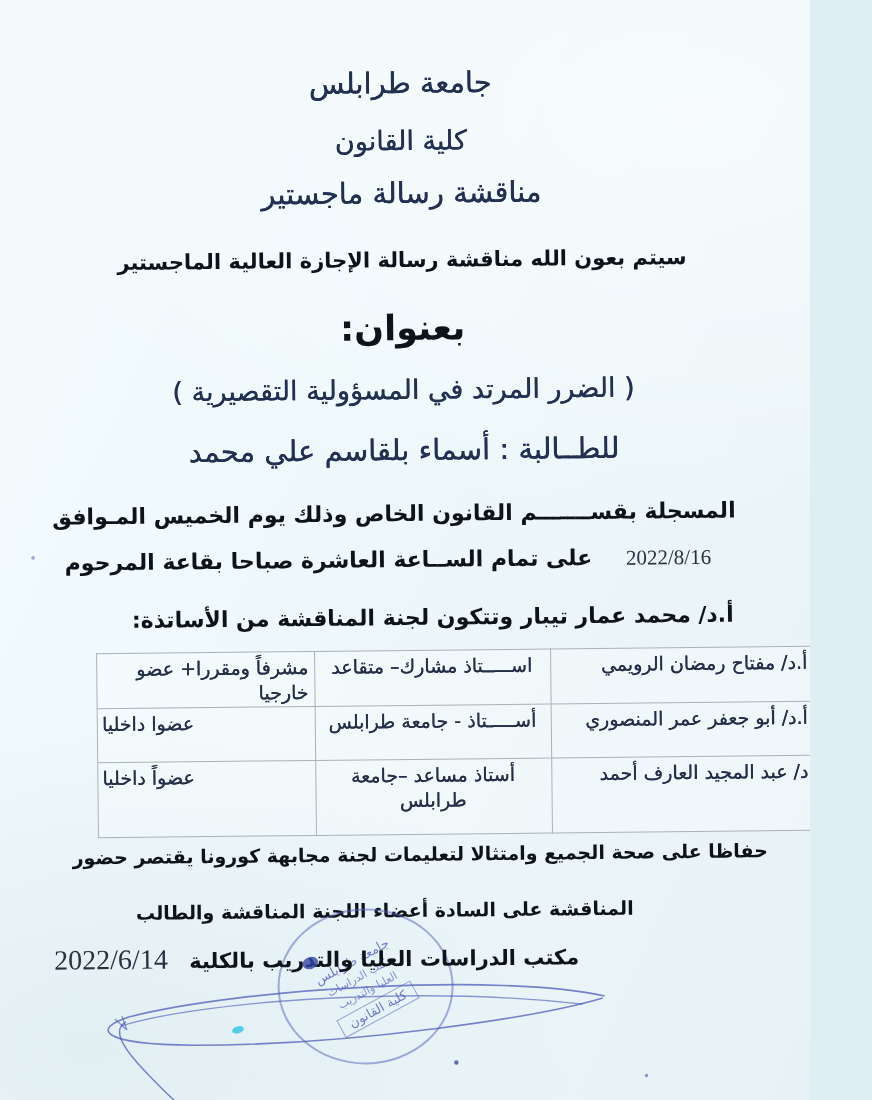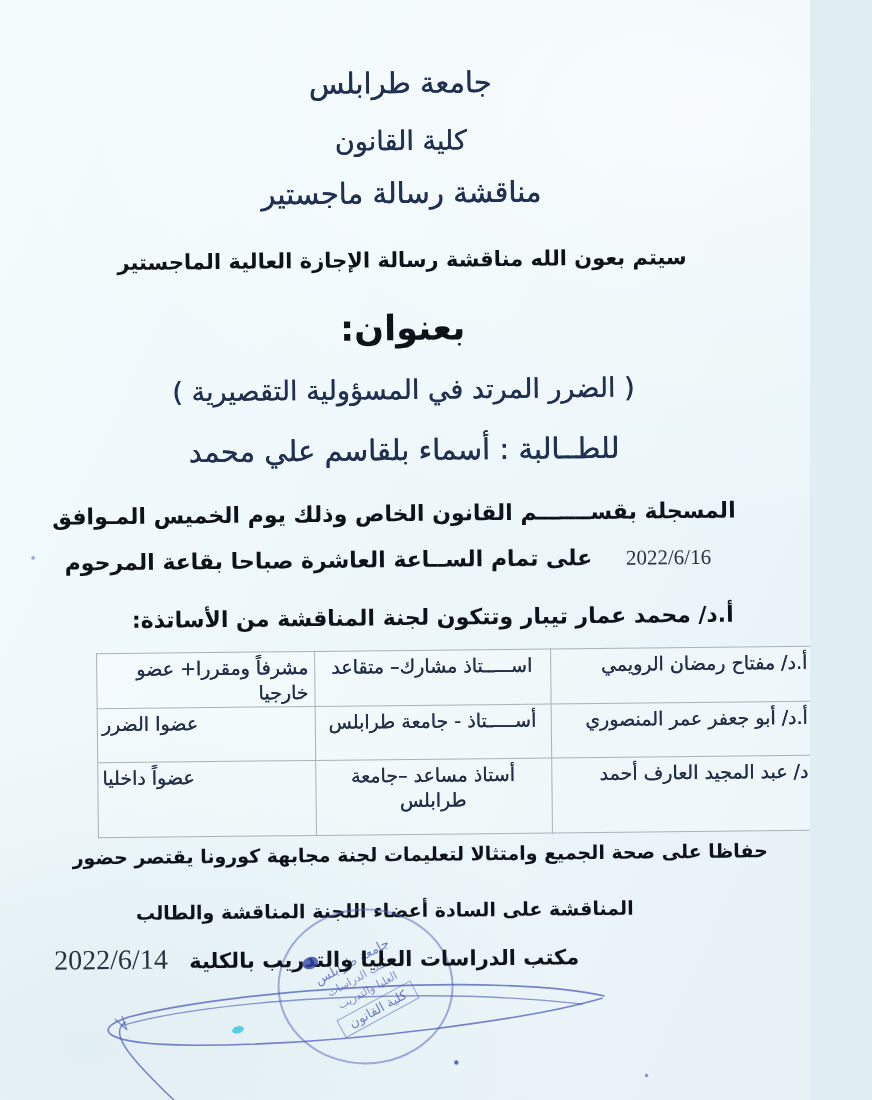--- a/index.html
+++ b/index.html
@@ -108,21 +108,21 @@
 
     <div class="line center heavy l-titled">بعنوان:</div>
 
     <div class="line center hand l-title">( الضرر المرتد في المسؤولية التقصيرية )</div>
 
     <div class="line center hand l-student">للطــالبة : أسماء بلقاسم علي محمد</div>
 
     <div class="line heavy l-reg">المسجلة بقســـــــم القانون الخاص وذلك يوم الخميس المـوافق</div>
 
     <div class="line heavy l-time">
-      <span class="date">2022/6/16</span>
+      <span class="date">2022/8/16</span>
       <span>على تمام الســاعة العاشرة صباحا بقاعة المرحوم</span>
     </div>
 
     <div class="line heavy l-comm">أ.د/ محمد عمار تيبار وتتكون لجنة المناقشة من الأساتذة:</div>
 
     <table class="committee">
       <colgroup>
         <col style="width:46px">
           <col style="width:263px">
         <col style="width:236px">
@@ -132,21 +132,21 @@
           <tr class="r1">
         <td class="c-num">1</td>
         <td class="c-name">أ.د/ مفتاح رمضان الرويمي</td>
         <td class="c-rank">اســـــتاذ مشارك– متقاعد</td>
         <td class="c-role"><span class="role-text">مشرفاً ومقررا+ عضو خارجيا</span></td>
       </tr>
       <tr class="r2">
         <td class="c-num">2</td>
         <td class="c-name">أ.د/ أبو جعفر عمر المنصوري</td>
         <td class="c-rank">أســـــتاذ - جامعة طرابلس</td>
-        <td class="c-role"><span class="role-text">عضوا الضرر</span></td>
+        <td class="c-role"><span class="role-text">عضوا داخليا</span></td>
       </tr>
       <tr class="r3">
         <td class="c-num">3</td>
         <td class="c-name">د/ عبد المجيد العارف أحمد</td>
         <td class="c-rank">أستاذ مساعد –جامعة طرابلس</td>
         <td class="c-role"><span class="role-text">عضواً داخليا</span></td>
       </tr>
     </tbody>
       </table>
 

